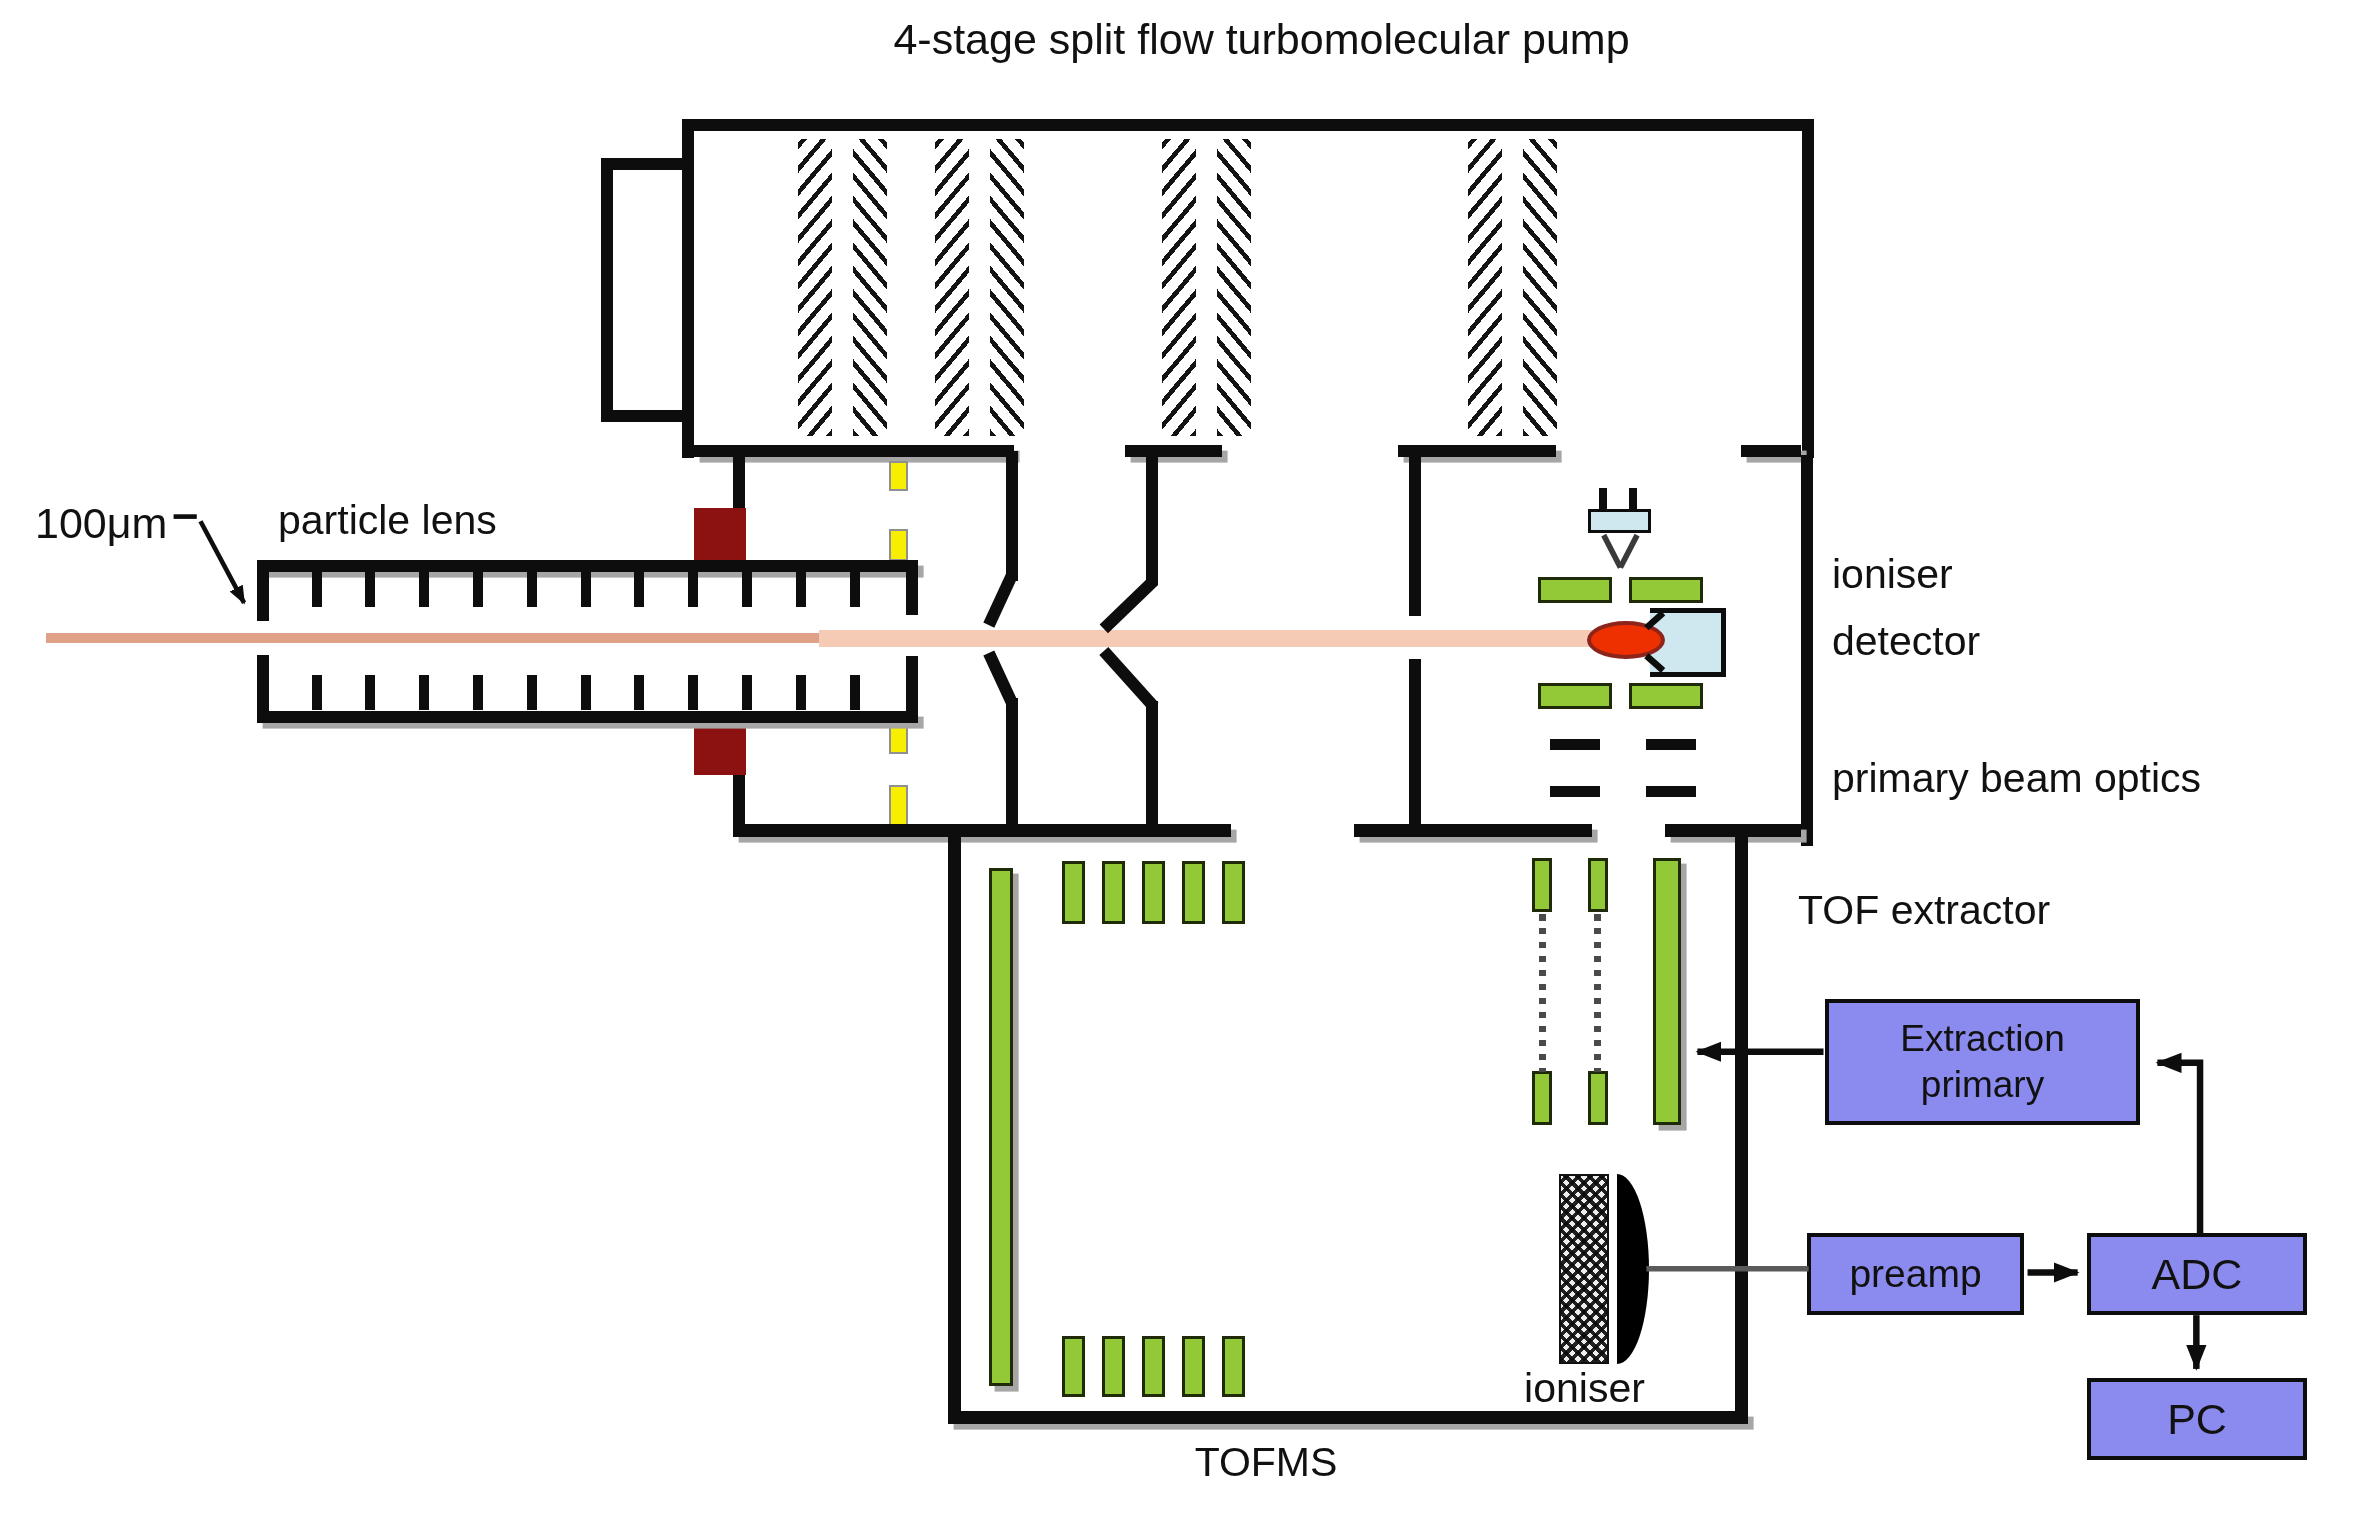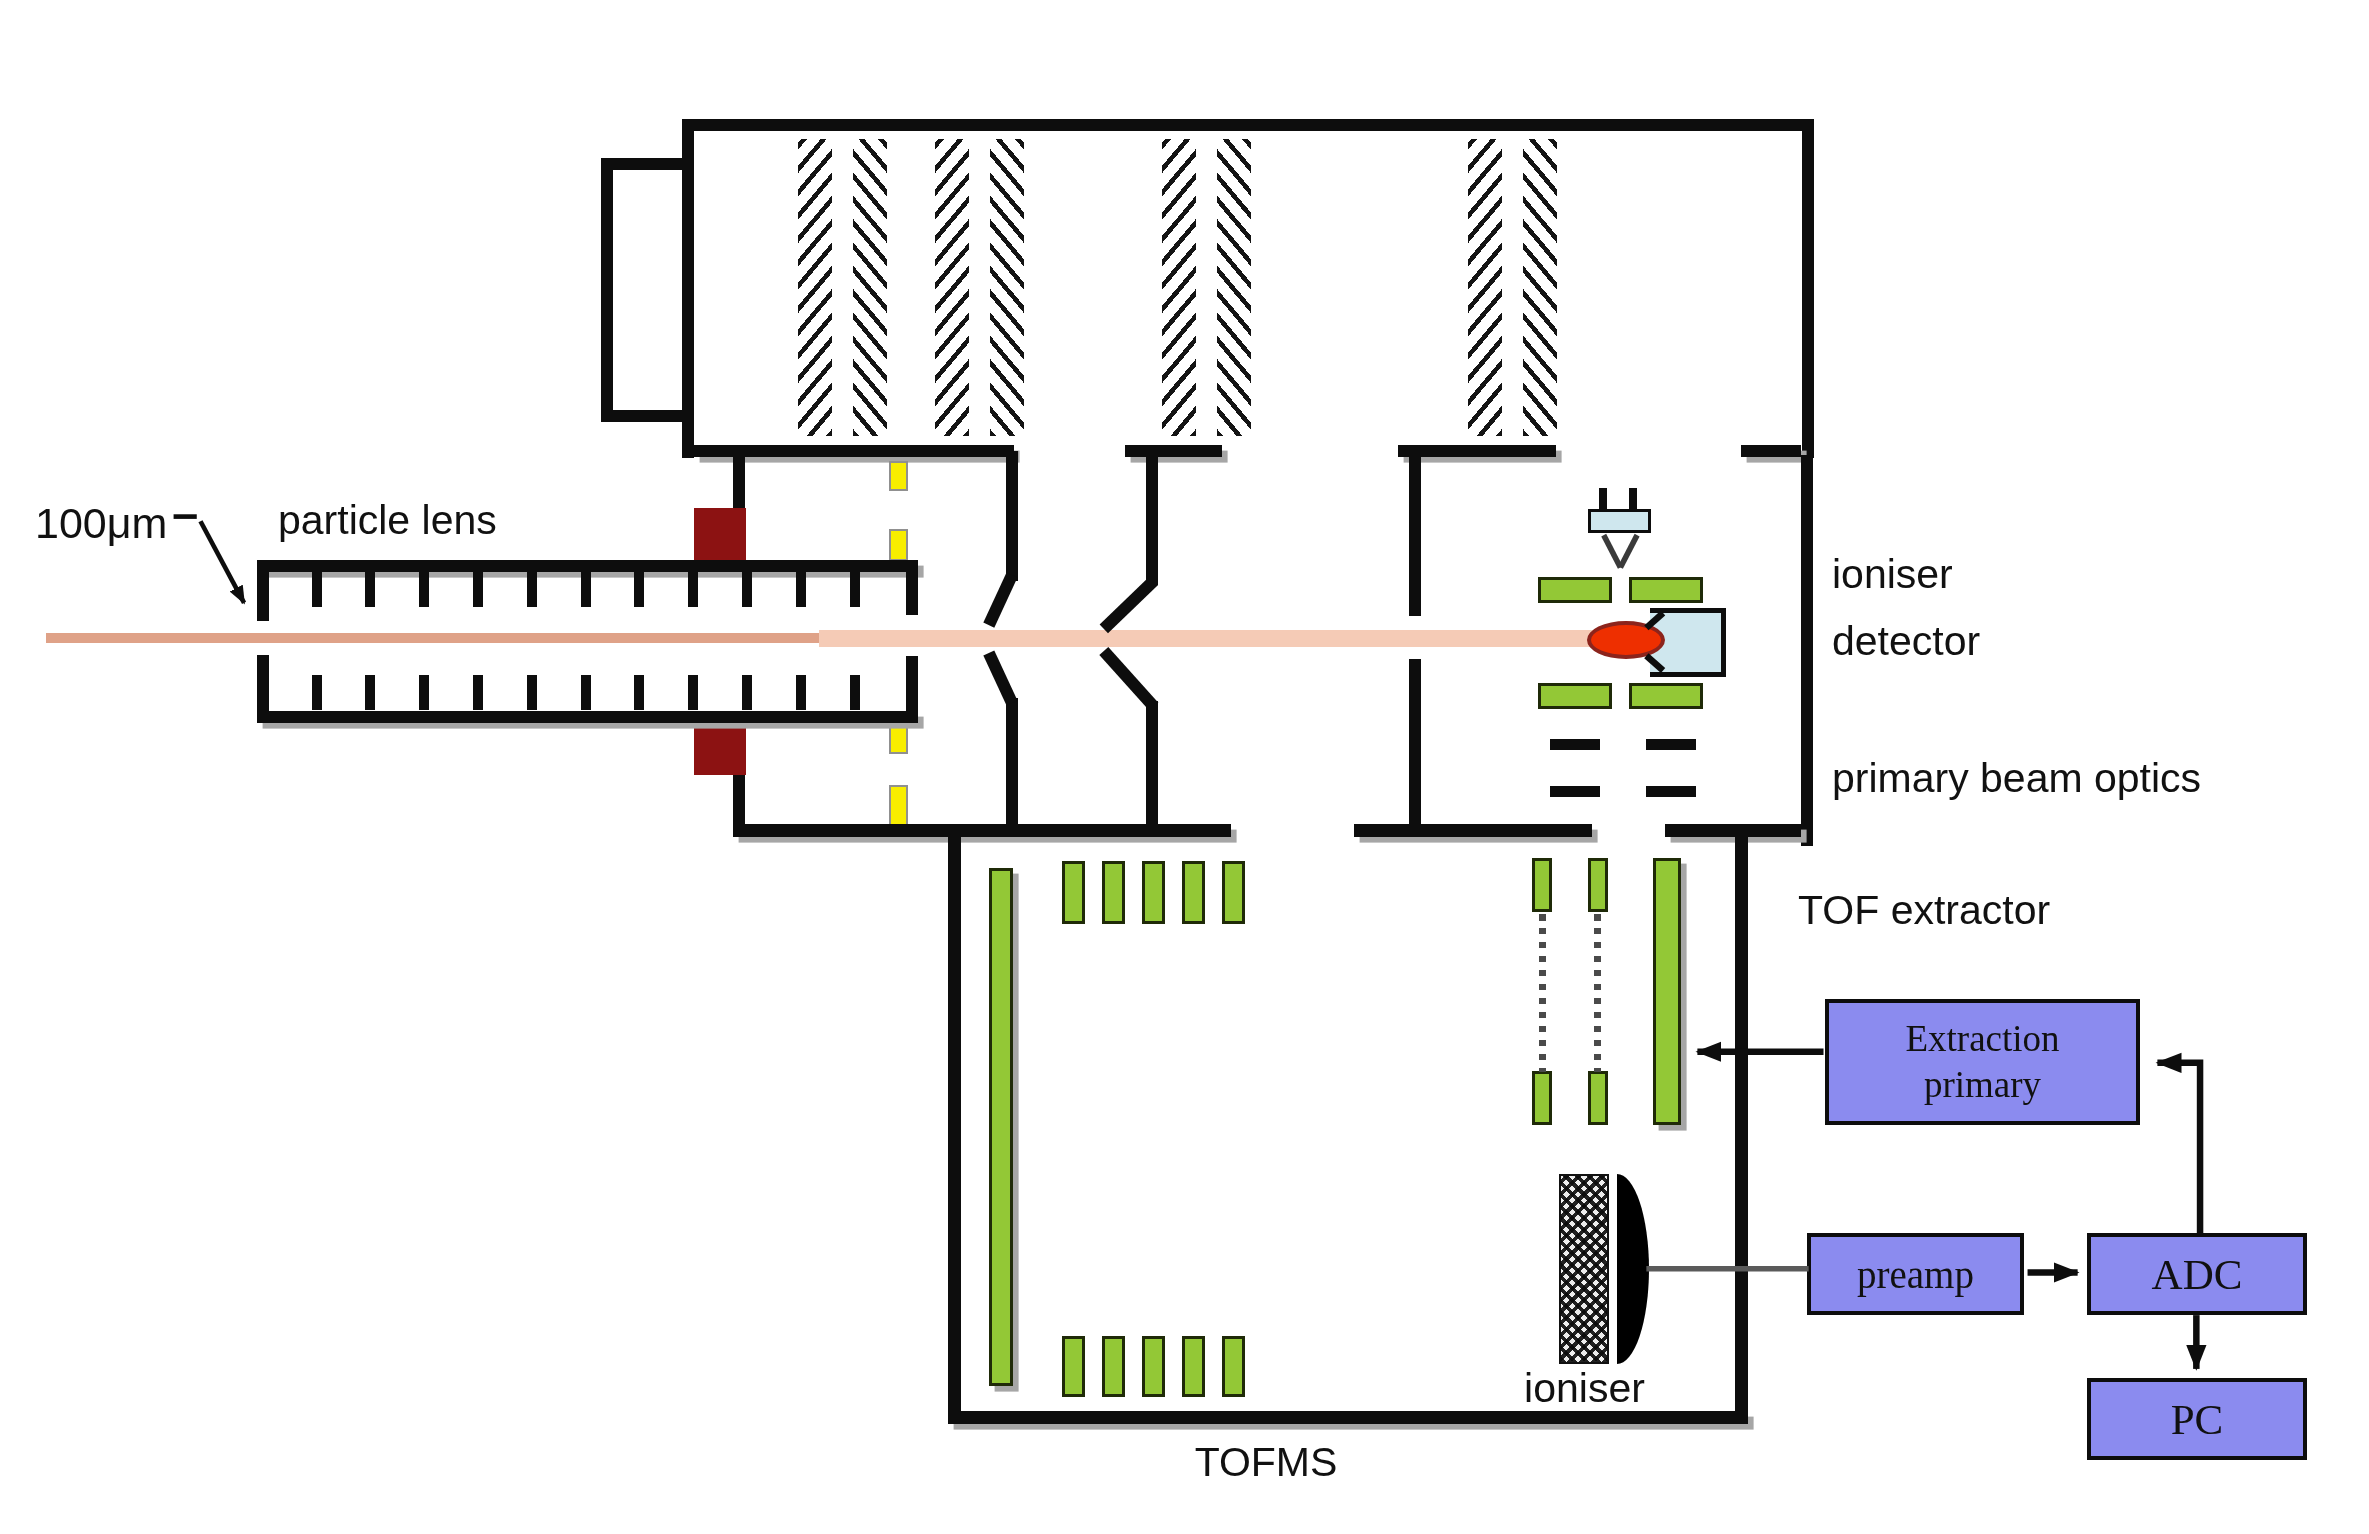--- a/index.html
+++ b/index.html
@@ -9,21 +9,21 @@
   .sh{box-shadow:5.6px 5.6px 0 var(--shadow,#a6a6a6);}
   .ol{position:absolute;background:#fff;border:12px solid var(--wall,#0d0d0d);box-sizing:border-box;}
   .lbl{position:absolute;white-space:nowrap;color:#111;}
   .f44{font-size:41px;line-height:1.05;}
   .f46{font-size:43px;line-height:1.05;}
   .ctr{text-align:center;}
   .g{position:absolute;background:var(--green,#93c836);border:3.7px solid #1f2a08;box-sizing:border-box;}
   .y{position:absolute;background:var(--yellow,#f8ee00);border:2.8px solid #909090;box-sizing:border-box;}
   .m{position:absolute;background:var(--maroon,#8c1212);}
   .pb{position:absolute;background:var(--purple,#8b8bef);border:4.6px solid #0d0d0d;box-sizing:border-box;
-      display:flex;flex-direction:column;align-items:center;justify-content:center;text-align:center;font-family:Liberation Serif, serif;}
+      display:flex;flex-direction:column;align-items:center;justify-content:center;text-align:center;}
   .hc{position:absolute;top:139px;height:297px;width:89px;}
   .hv{position:absolute;top:0;bottom:0;width:34px;}
   .h1{background:repeating-linear-gradient(-50deg,#141414 0 4.6px,transparent 4.6px 15px);}
   .h2{background:repeating-linear-gradient(50deg,#141414 0 4.6px,transparent 4.6px 15px);}
   .dot{position:absolute;background:repeating-linear-gradient(180deg,#4a4a4a 0 6.5px,transparent 6.5px 14px);}
   .dh{position:absolute;border:2.8px solid #111;box-sizing:border-box;
       background:repeating-linear-gradient(45deg,rgba(10,10,10,.9) 0 3.7px,transparent 3.7px 8.3px),
                  repeating-linear-gradient(-45deg,#222 0 3.7px,#ededed 3.7px 8.3px);}
   .bulge{position:absolute;background:#000;border-radius:0 100% 100% 0 / 0 50% 50% 0;}
   .beam1{position:absolute;background:var(--beam_thin,#dfa288);}
@@ -32,20 +32,21 @@
   svg.ov{position:absolute;left:0;top:0;pointer-events:none;}
   .ln{stroke:var(--wall,#0d0d0d);fill:none;}
   .lngray{stroke:var(--signal_gray,#5a5a5a);fill:none;}
   .lnsoft{stroke:#3a3a3a;fill:none;}
 </style>
 </head>
 <body>
 
 <div id="stage">
 
+  <div class="lbl f46 ctr" style="left:538px;top:16.7px;width:1447px;">4-stage split flow turbomolecular pump</div>
 
   <div class="ol" style="left:601px;top:158px;width:93px;height:264px;"></div>
   <div class="ol" style="left:682px;top:119px;width:1132px;height:339px;border-bottom:0;"></div>
 
   <div class="hc" style="left:798px;">
       <i class="hv h1" style="left:0;"></i>
       <i class="hv h2" style="left:55px;"></i>
     </div>
   <div class="hc" style="left:935px;">
       <i class="hv h1" style="left:0;"></i>

